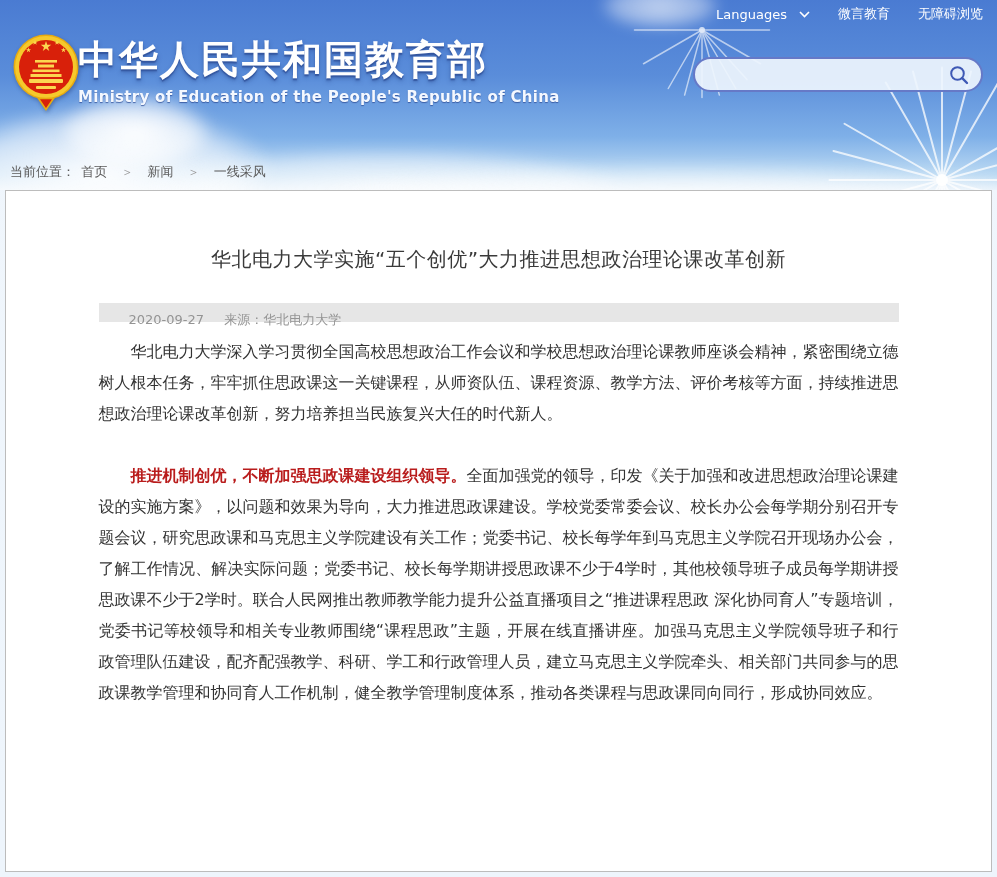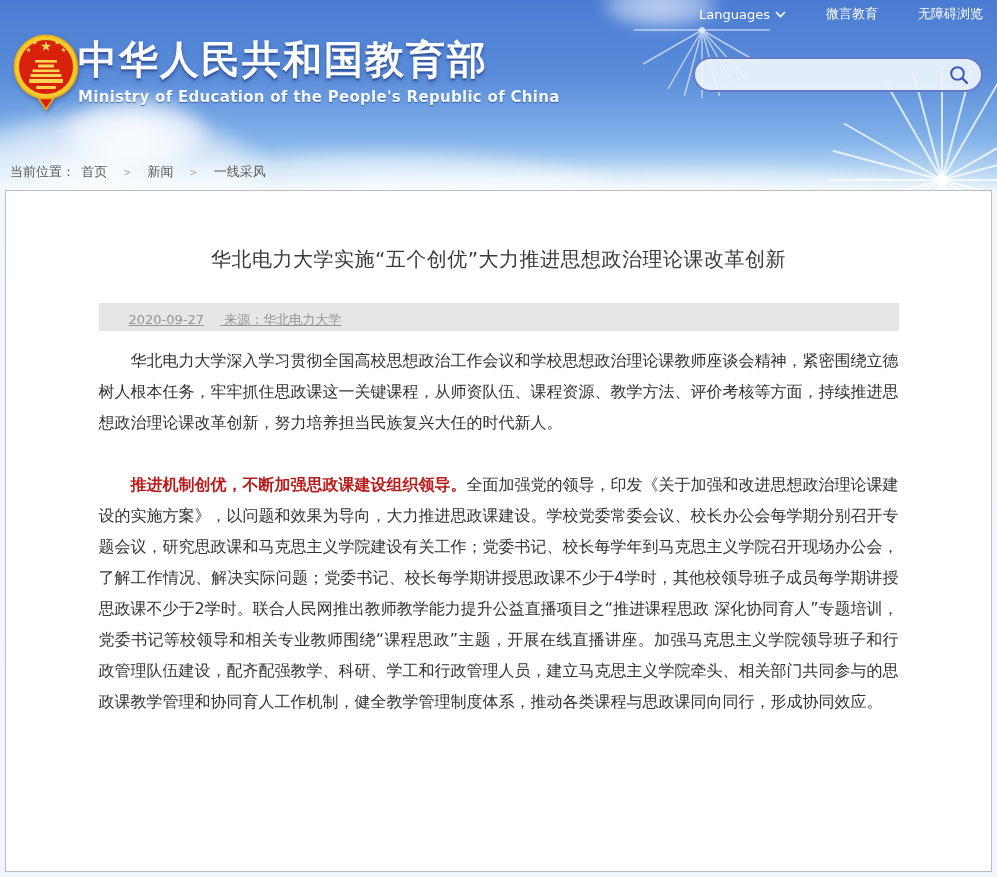--- a/index.html
+++ b/index.html
@@ -26,21 +26,21 @@
   .cloud3 { left:600px; top:-18px; width:120px; height:45px; opacity:.7; }
   .cloud4 { left:330px; top:165px; width:700px; height:55px; opacity:.75; }
 
   .dandelion { position:absolute; pointer-events:none; }
   .d1 { right:-70px; top:55px; width:250px; height:250px; }
   .d2 { right:220px; top:-45px; width:150px; height:150px; opacity:.85; }
 
   
   .topbar { position:absolute; top:5px; right:14px; display:flex; align-items:center; gap:28px;
     color:#fff; font-size:13px; z-index:5; }
-  .topbar a { color:#fff; text-decoration:none; display:flex; align-items:center; gap:5px; cursor:pointer;margin-left:12px; }
+  .topbar a { color:#fff; text-decoration:none; display:flex; align-items:center; gap:12px; cursor:pointer; }
 
   
   .emblem { position:absolute; left:10px; top:30px; filter: drop-shadow(1px 2px 2px rgba(30,50,110,.45)); }
   .titles { position:absolute; left:78px; top:33px; }
   .site-title { font-size:39px; font-weight:bold; color:#ffffff; letter-spacing:2px;
     text-shadow: 0 2px 1px rgba(46,77,150,.75), 0 3px 4px rgba(40,70,140,.5); }
   .site-subtitle { font-size:15px; font-weight:bold; color:#f4f8ff; margin-top:1px; letter-spacing:.3px;
     text-shadow: 0 1px 1px rgba(46,77,150,.8); }
 
   
@@ -52,22 +52,22 @@
 
   
   .breadcrumb { position:absolute; left:10px; bottom:9px; font-size:13px; color:#5a5a5a; z-index:5; }
   .breadcrumb a { color:#5a5a5a; text-decoration:none; cursor:pointer; }
   .breadcrumb .sep { color:#9a9a9a; margin:0 10px; font-size:12px; }
   .breadcrumb .prefix { margin-right:2px; }
 
   
   .content { margin:0 5px; background:#fff; border:1px solid #bcbcbc; min-height:682px; position:relative; }
   .article-title { margin:55px 60px 0; text-align:center; font-size:20px; font-weight:normal; color:#3a3a3a; letter-spacing:.5px; }
-  .meta { width:800px; margin:30px auto 0; background:#e6e6e6; height:28px; line-height:34px;
-    font-size:13px; color:#949494; padding-left:30px;text-decoration:underline; }
+  .meta { width:800px; margin:30px auto 0; background:#e6e6e6; height:19px; line-height:34px;
+    font-size:13px; color:#949494; padding-left:30px; }
   .meta .date { margin-right:16px; }
   .article-body { width:800px; margin:14px auto 0; font-size:16px; color:#333;
     line-height:31px; text-align:justify; }
   .article-body p { text-indent:2em; margin:0 0 31px 0; }
   .article-body b { font-weight:bold; color:#b91c1c; }
 </style>
 </head>
 <body>
 
 <div class="page">

